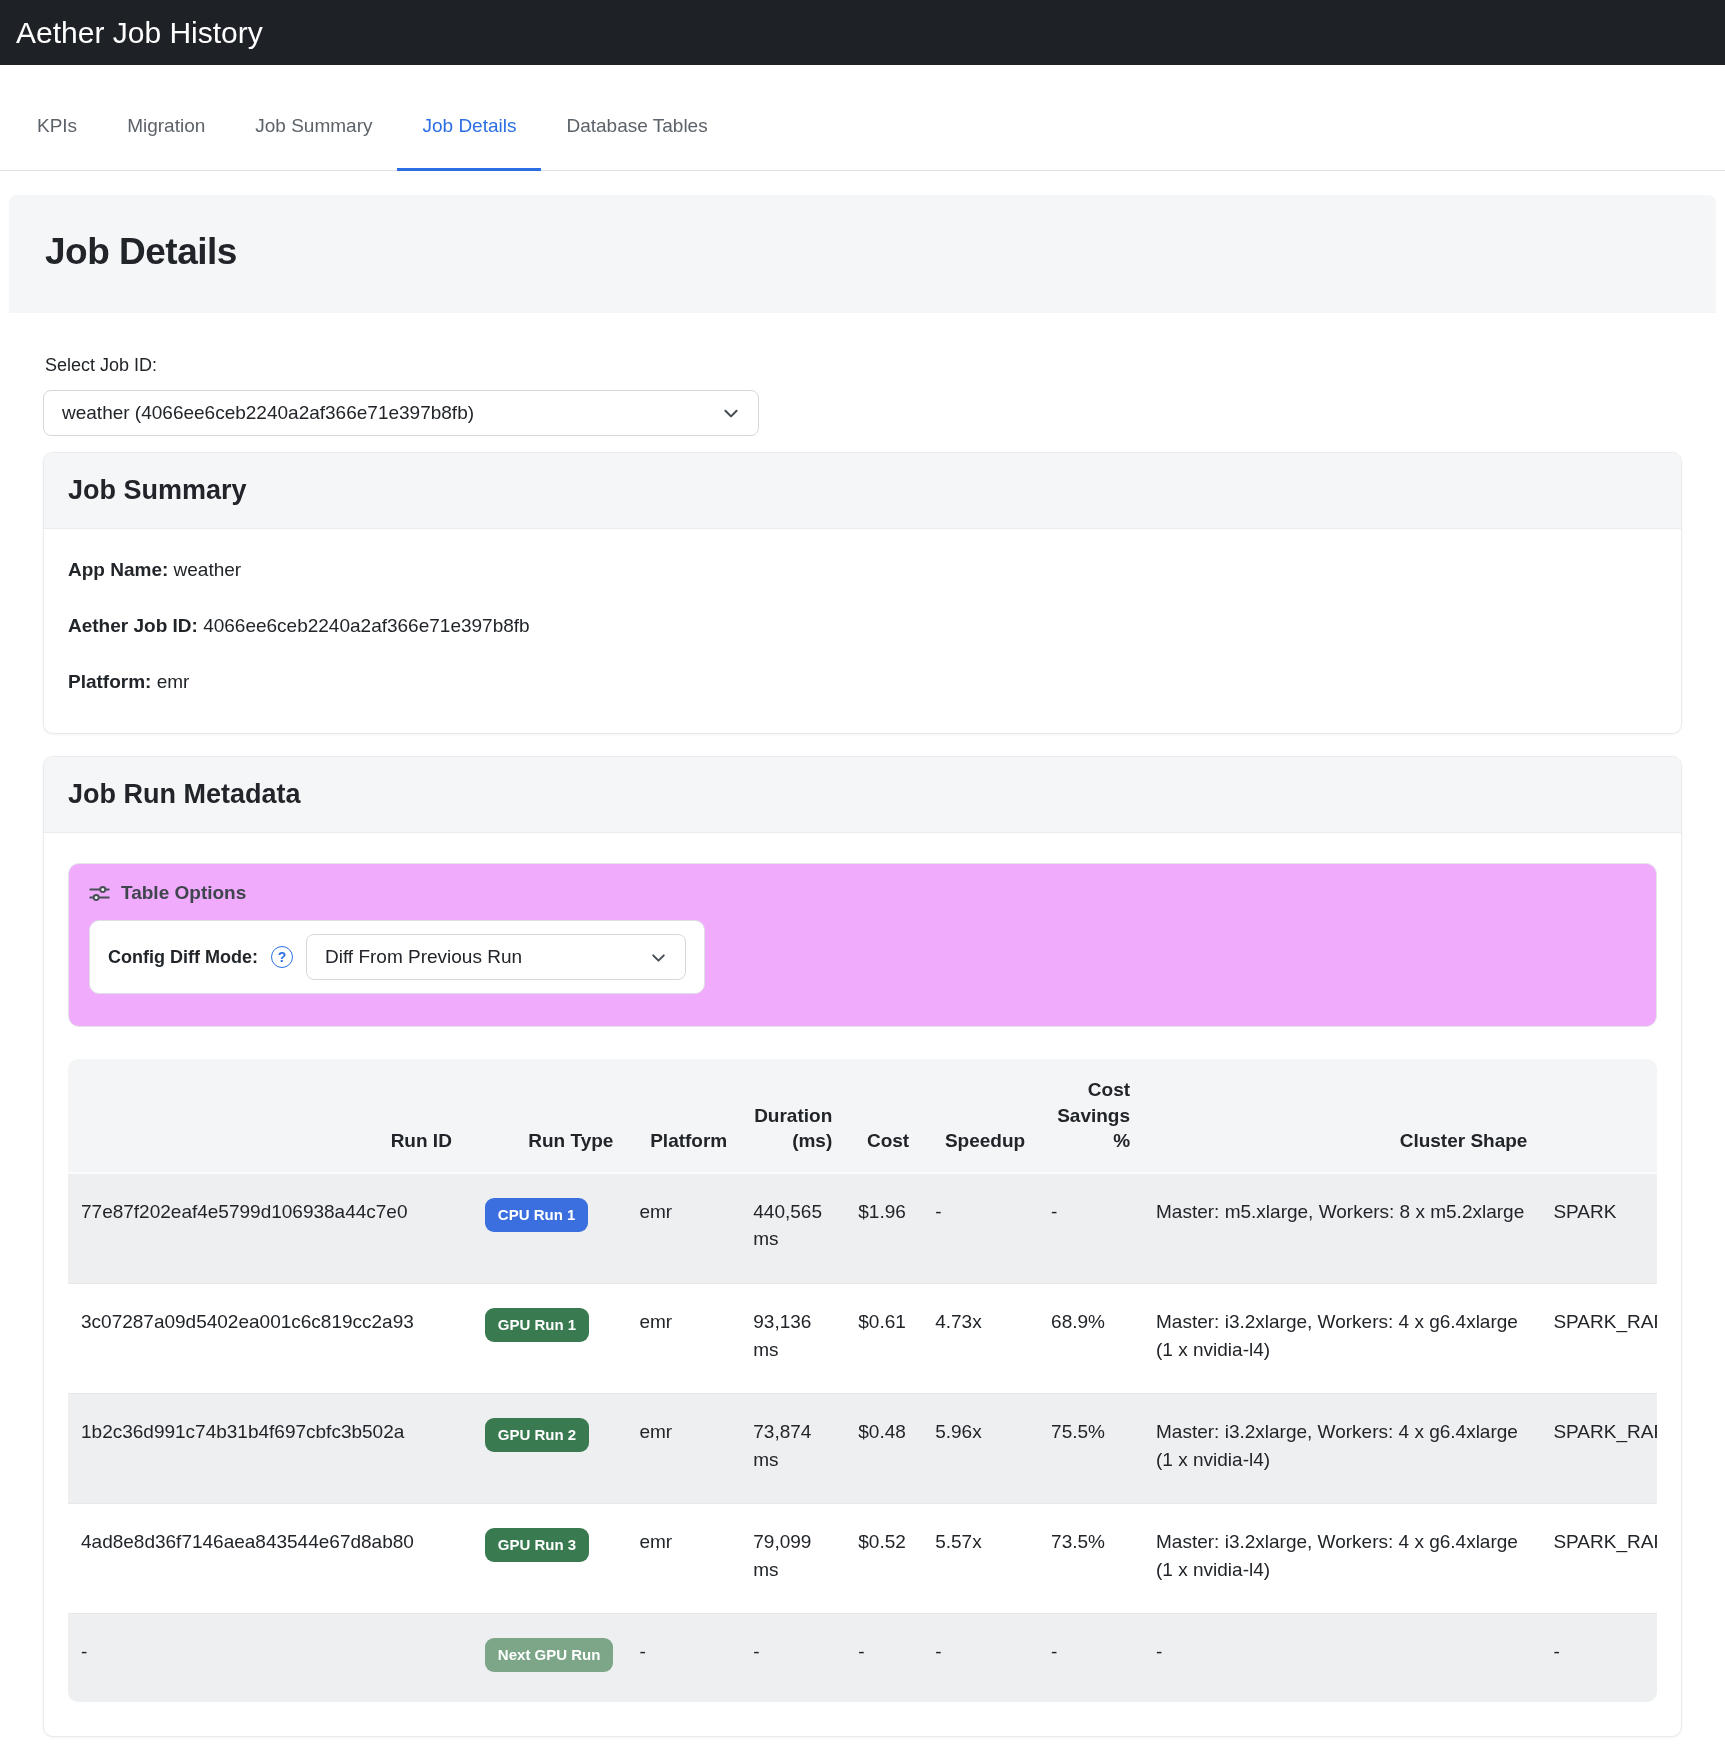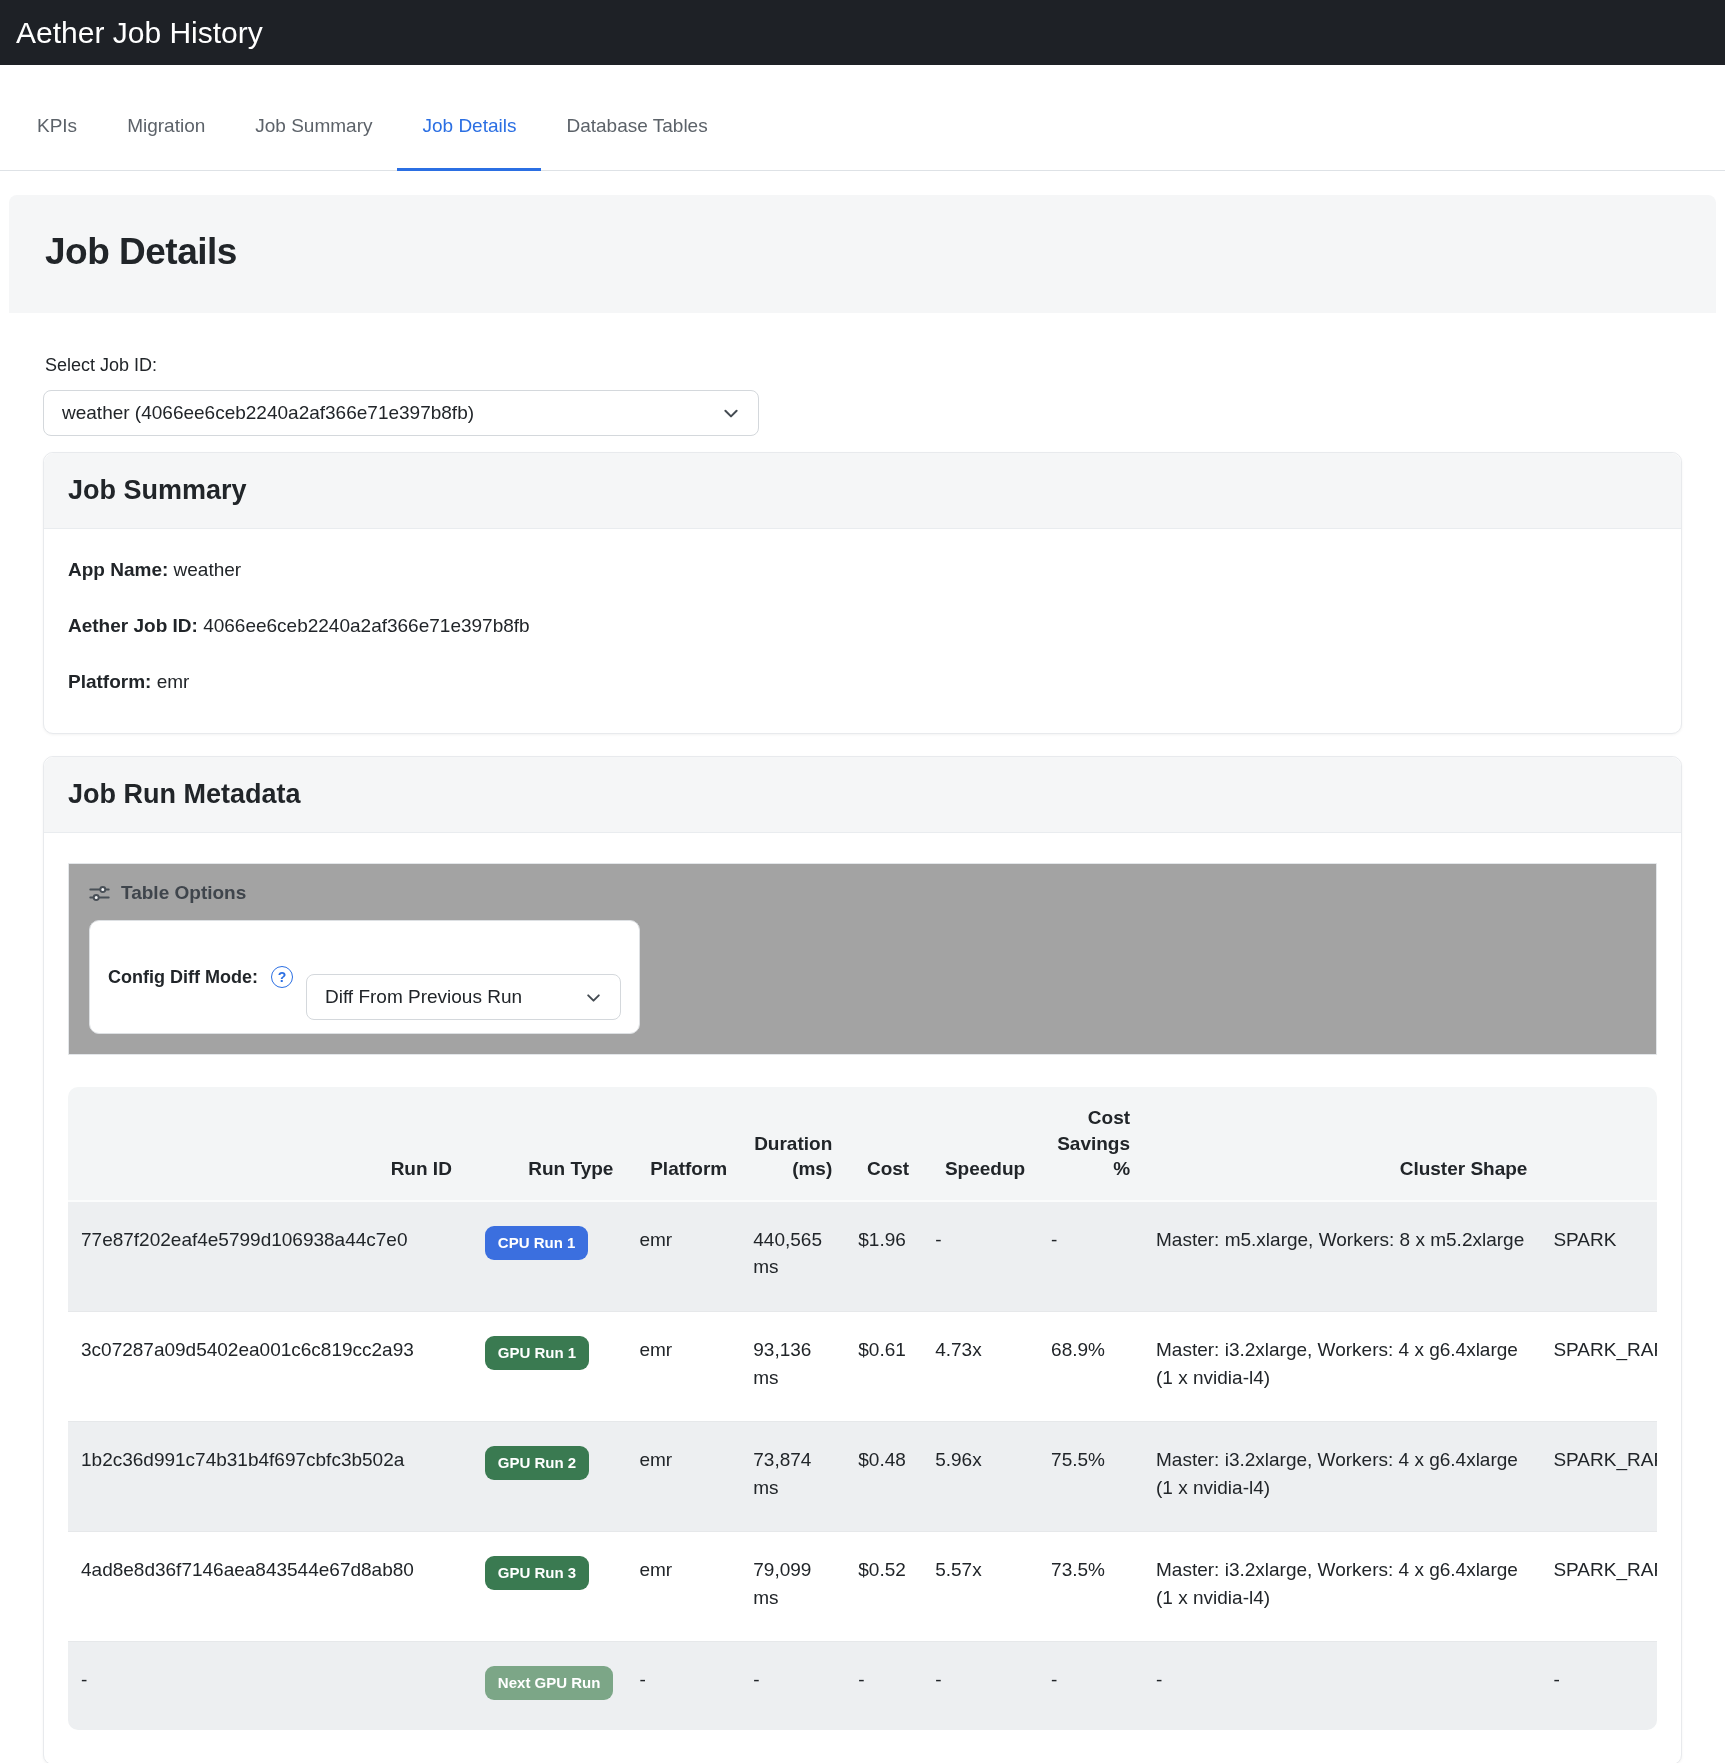--- a/index.html
+++ b/index.html
@@ -58,35 +58,35 @@
     border-bottom:1px solid #e9ecef; border-radius:10px 10px 0 0;
   }
   .card-body { padding:30px 24px 34px; border-radius:0 0 10px 10px; }
 
   .kv { margin:0 0 34px; font-size:19px; }
   .kv:last-child { margin-bottom:6px; }
   .kv b { font-weight:700; }
 
   
   .options-panel {
-    background:#a3a3a3; border:1px solid #e3e6e9; border-radius:1px;
-    padding:18px 20px 20px; margin-bottom:32px;
+    background:#f0abfc; border:1px solid #e3e6e9; border-radius:11px;
+    padding:18px 20px 32px; margin-bottom:32px;
   }
   .options-title { display:flex; align-items:center; gap:11px; font-size:19px; font-weight:600; color:#3f454c; }
   .config-box {
     background:#fff; border:1px solid #dde0e3; border-radius:10px;
     padding:13px 18px; display:inline-flex; align-items:center; gap:13px; margin-top:16px;
   }
   .config-label { font-size:18px; font-weight:700; }
   .help-icon {
     width:22px; height:22px; border:1.5px solid #2b6fe3; color:#2b6fe3;
     border-radius:50%; display:inline-flex; align-items:center; justify-content:center;
     font-size:14px; font-weight:700; cursor:pointer;
   }
-  .select.small { width:315px; height:46px;margin-top:40px; }
+  .select.small { width:380px; height:46px; }
 
   
   .table-clip { border-radius:10px; overflow:hidden; }
   table.run-table { border-collapse:collapse; table-layout:fixed; min-width:1800px; }
   .run-table th {
     background:#f3f5f6; text-align:right; vertical-align:bottom;
     padding:18px 13px; font-size:19px; font-weight:700; line-height:1.35;
     border-bottom:2px solid #fbfcfc;
   }
   .run-table td {

